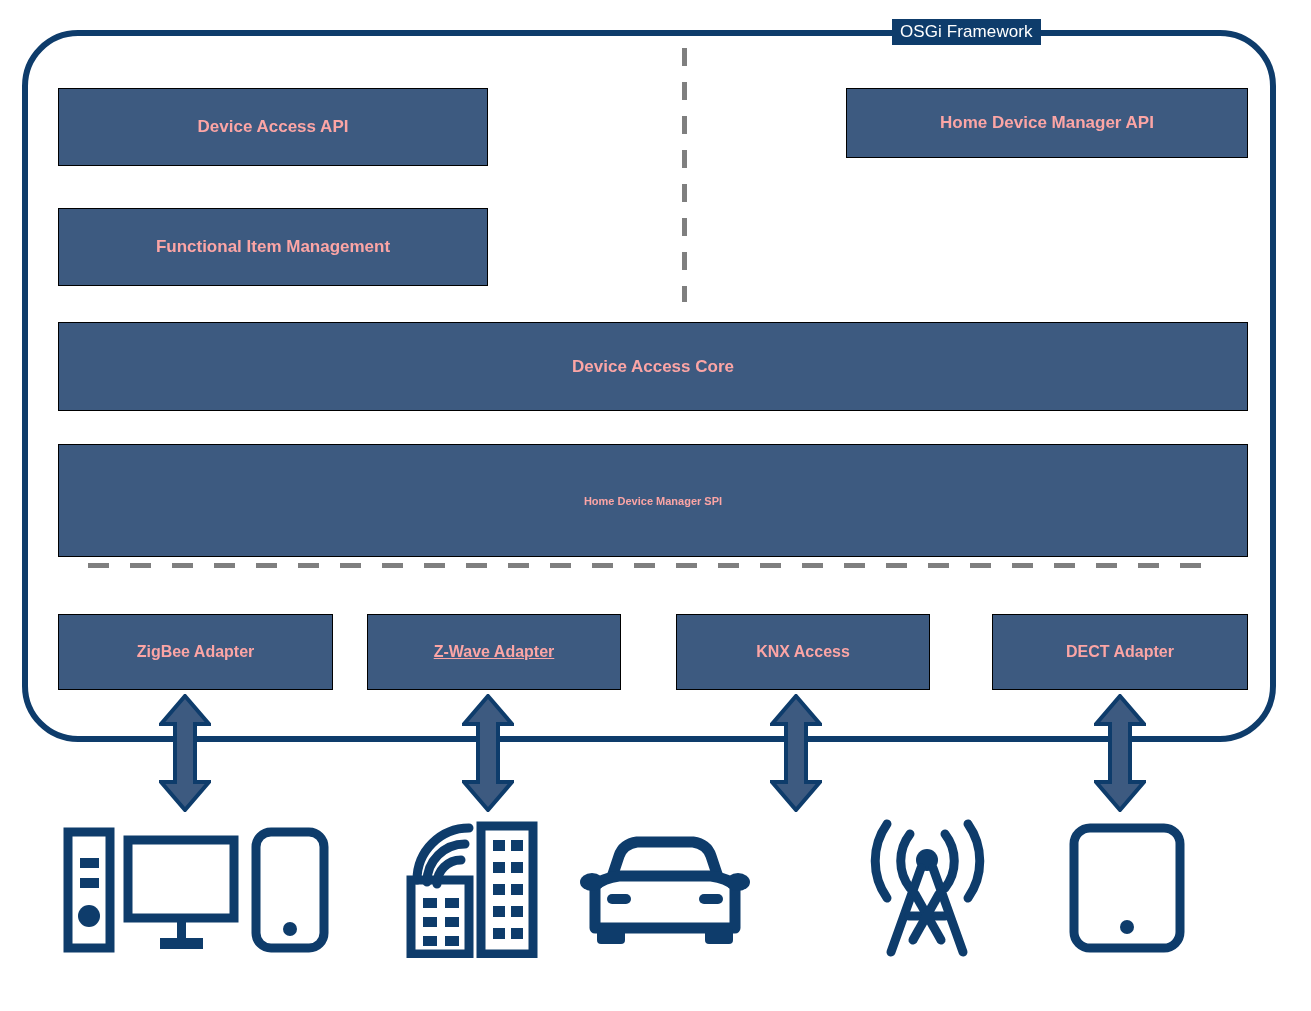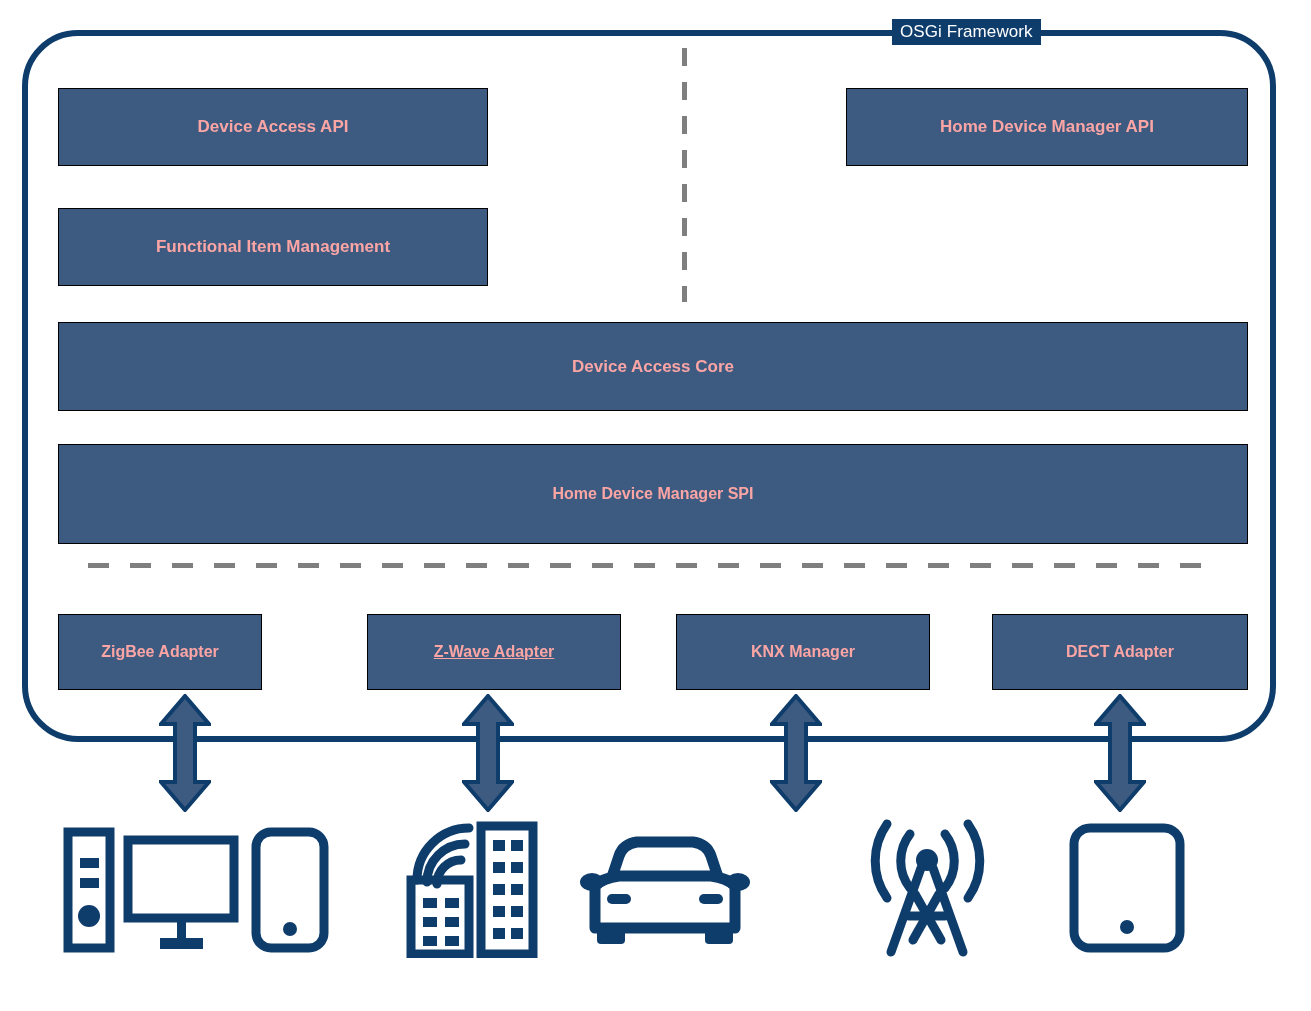--- a/index.html
+++ b/index.html
@@ -56,27 +56,27 @@
     font-weight: bold;
     display: flex;
     align-items: center;
     justify-content: center;
     text-align: center;
     z-index: 4;
   }
   .module span { display: block; }
 
   .m-device-access-api   { left: 58px;  top: 88px;  width: 430px;  height: 78px;  font-size: 17px; }
-  .m-home-device-api     { left: 846px; top: 88px;  width: 402px;  height: 78px;  font-size: 17px; }
+  .m-home-device-api     { left: 846px; top: 88px;  width: 402px;  height: 70px;  font-size: 17px; }
   .m-functional-item     { left: 58px;  top: 208px; width: 430px;  height: 78px;  font-size: 17px; }
   .m-device-access-core  { left: 58px;  top: 322px; width: 1190px; height: 89px;  font-size: 17px; }
-  .m-home-device-spi     { left: 58px;  top: 444px; width: 1190px; height: 100px;  font-size: 16px; }
+  .m-home-device-spi     { left: 58px;  top: 444px; width: 1190px; height: 113px;  font-size: 11px; }
 
   .m-adapter { height: 76px; top: 614px; font-size: 16px; }
-  .m-zigbee { left: 58px;  width: 204px; }
+  .m-zigbee { left: 58px;  width: 275px; }
   .m-zwave  { left: 367px; width: 254px; text-decoration: underline; }
   .m-knx    { left: 676px; width: 254px; }
   .m-dect   { left: 992px; width: 256px; }
 
   
   .divider-vertical {
     position: absolute;
     left: 682px;
     top: 48px;
     width: 5px;
@@ -152,21 +152,21 @@
     <span>Home Device Manager SPI</span>
   </div>
 
   <div class="module m-adapter m-zigbee">
     <span>ZigBee Adapter</span>
   </div>
   <div class="module m-adapter m-zwave">
     <span>Z-Wave Adapter</span>
   </div>
   <div class="module m-adapter m-knx">
-    <span>KNX Manager</span>
+    <span>KNX Access</span>
   </div>
   <div class="module m-adapter m-dect">
     <span>DECT Adapter</span>
   </div>
 
   <div class="arrow a1">
     <svg width="52" height="118" viewBox="0 0 52 118">
       <polygon points="26,2 50,30 36,30 36,88 50,88 26,116 2,88 16,88 16,30 2,30" fill="#3d5a80" stroke="#0e3c6b" stroke-width="4" stroke-linejoin="miter"></polygon>
     </svg>
   </div>

